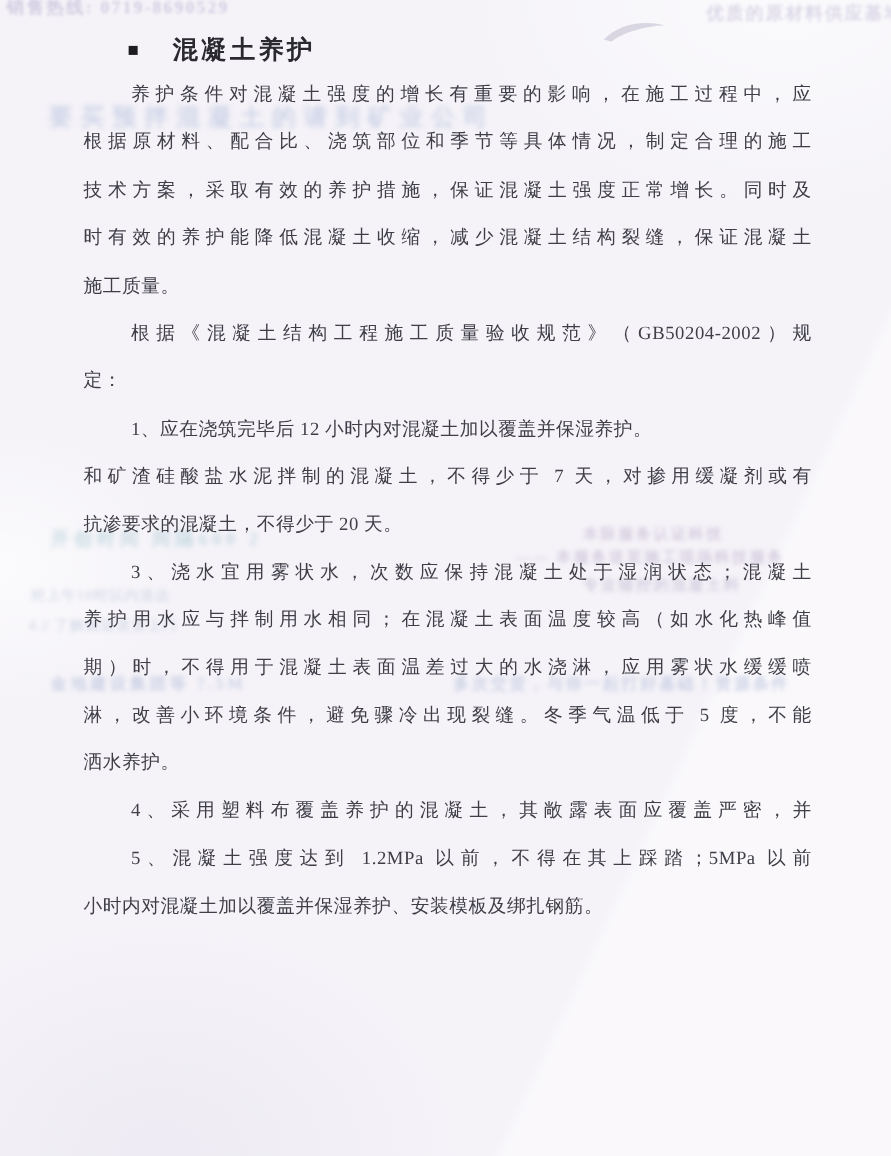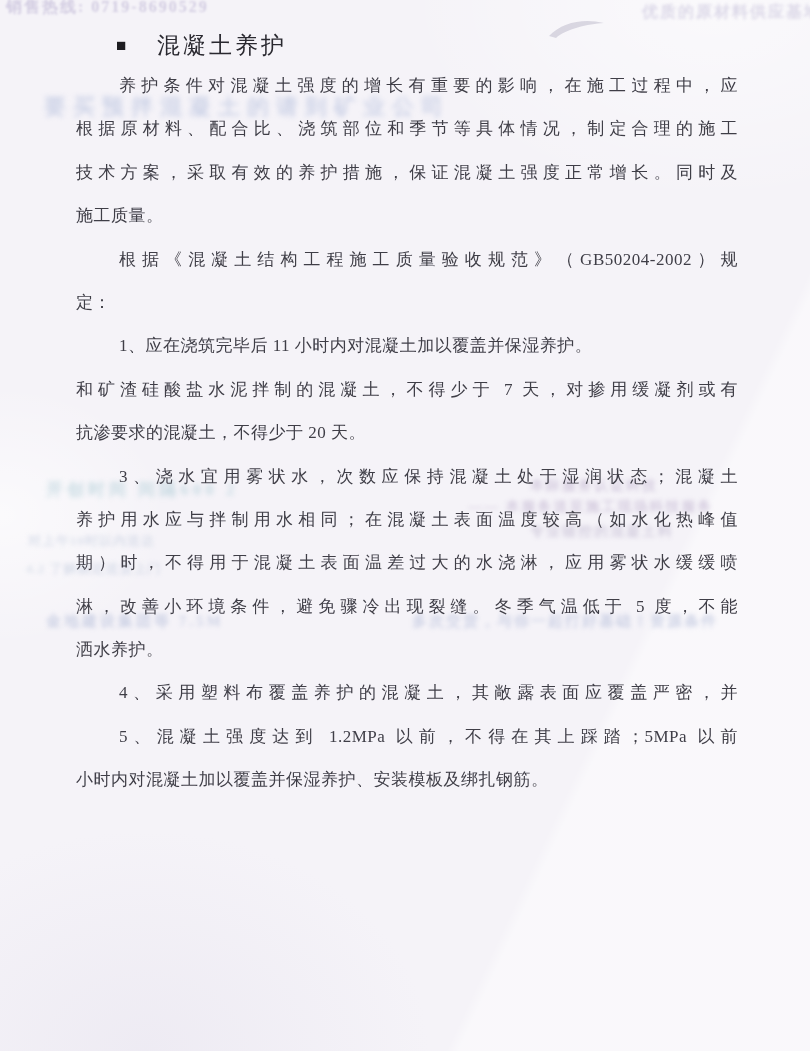--- a/index.html
+++ b/index.html
@@ -39,21 +39,21 @@
     position:absolute;top:30px;left:116px;
     display:flex;align-items:center;gap:25px;
     color:#23222a;
   }
   .bullet{
     width:16px;height:16px;line-height:16px;
     font-size:17px;color:#1d1c21;
     display:inline-block;overflow:hidden;
   }
   .title{
-    font-size:23px;font-weight:normal;letter-spacing:3px;color:#2a2930;
+    font-size:23px;font-weight:bold;letter-spacing:3px;color:#2a2930;
   }
   
   .body{
     position:absolute;top:64px;left:76px;width:662px;
     color:#3f3e47;
   }
   .line{
     height:43.4px;line-height:43.4px;font-size:17px;
     text-align:justify;text-align-last:justify;
     letter-spacing:.5px;
@@ -83,24 +83,25 @@
 
   <div class="heading">
     <span class="bullet">■</span>
     <span class="title">混凝土养护</span>
   </div>
 
   <div class="body">
     <div class="line ind">养护条件对混凝土强度的增长有重要的影响，在施工过程中，应</div>
     <div class="line">根据原材料、配合比、浇筑部位和季节等具体情况，制定合理的施工</div>
     <div class="line">技术方案，采取有效的养护措施，保证混凝土强度正常增长。同时及</div>
+    <div class="line">时有效的养护能降低混凝土收缩，减少混凝土结构裂缝，保证混凝土</div>
     <div class="line la">施工质量。</div>
     <div class="line ind">根据《混凝土结构工程施工质量验收规范》（GB50204-2002）规</div>
     <div class="line la">定：</div>
-    <div class="line ind la">1、应在浇筑完毕后 11 小时内对混凝土加以覆盖并保湿养护。</div>
+    <div class="line ind la">1、应在浇筑完毕后 12 小时内对混凝土加以覆盖并保湿养护。</div>
     <div class="line">和矿渣硅酸盐水泥拌制的混凝土，不得少于 7 天，对掺用缓凝剂或有</div>
     <div class="line la">抗渗要求的混凝土，不得少于 20 天。</div>
     <div class="line ind">3、浇水宜用雾状水，次数应保持混凝土处于湿润状态；混凝土</div>
     <div class="line">养护用水应与拌制用水相同；在混凝土表面温度较高（如水化热峰值</div>
     <div class="line">期）时，不得用于混凝土表面温差过大的水浇淋，应用雾状水缓缓喷</div>
     <div class="line">淋，改善小环境条件，避免骤冷出现裂缝。冬季气温低于 5 度，不能</div>
     <div class="line la">洒水养护。</div>
     <div class="line ind">4、采用塑料布覆盖养护的混凝土，其敞露表面应覆盖严密，并</div>
     <div class="line ind">5、混凝土强度达到 1.2MPa 以前，不得在其上踩踏；5MPa 以前</div>
     <div class="line la">小时内对混凝土加以覆盖并保湿养护、安装模板及绑扎钢筋。</div>

